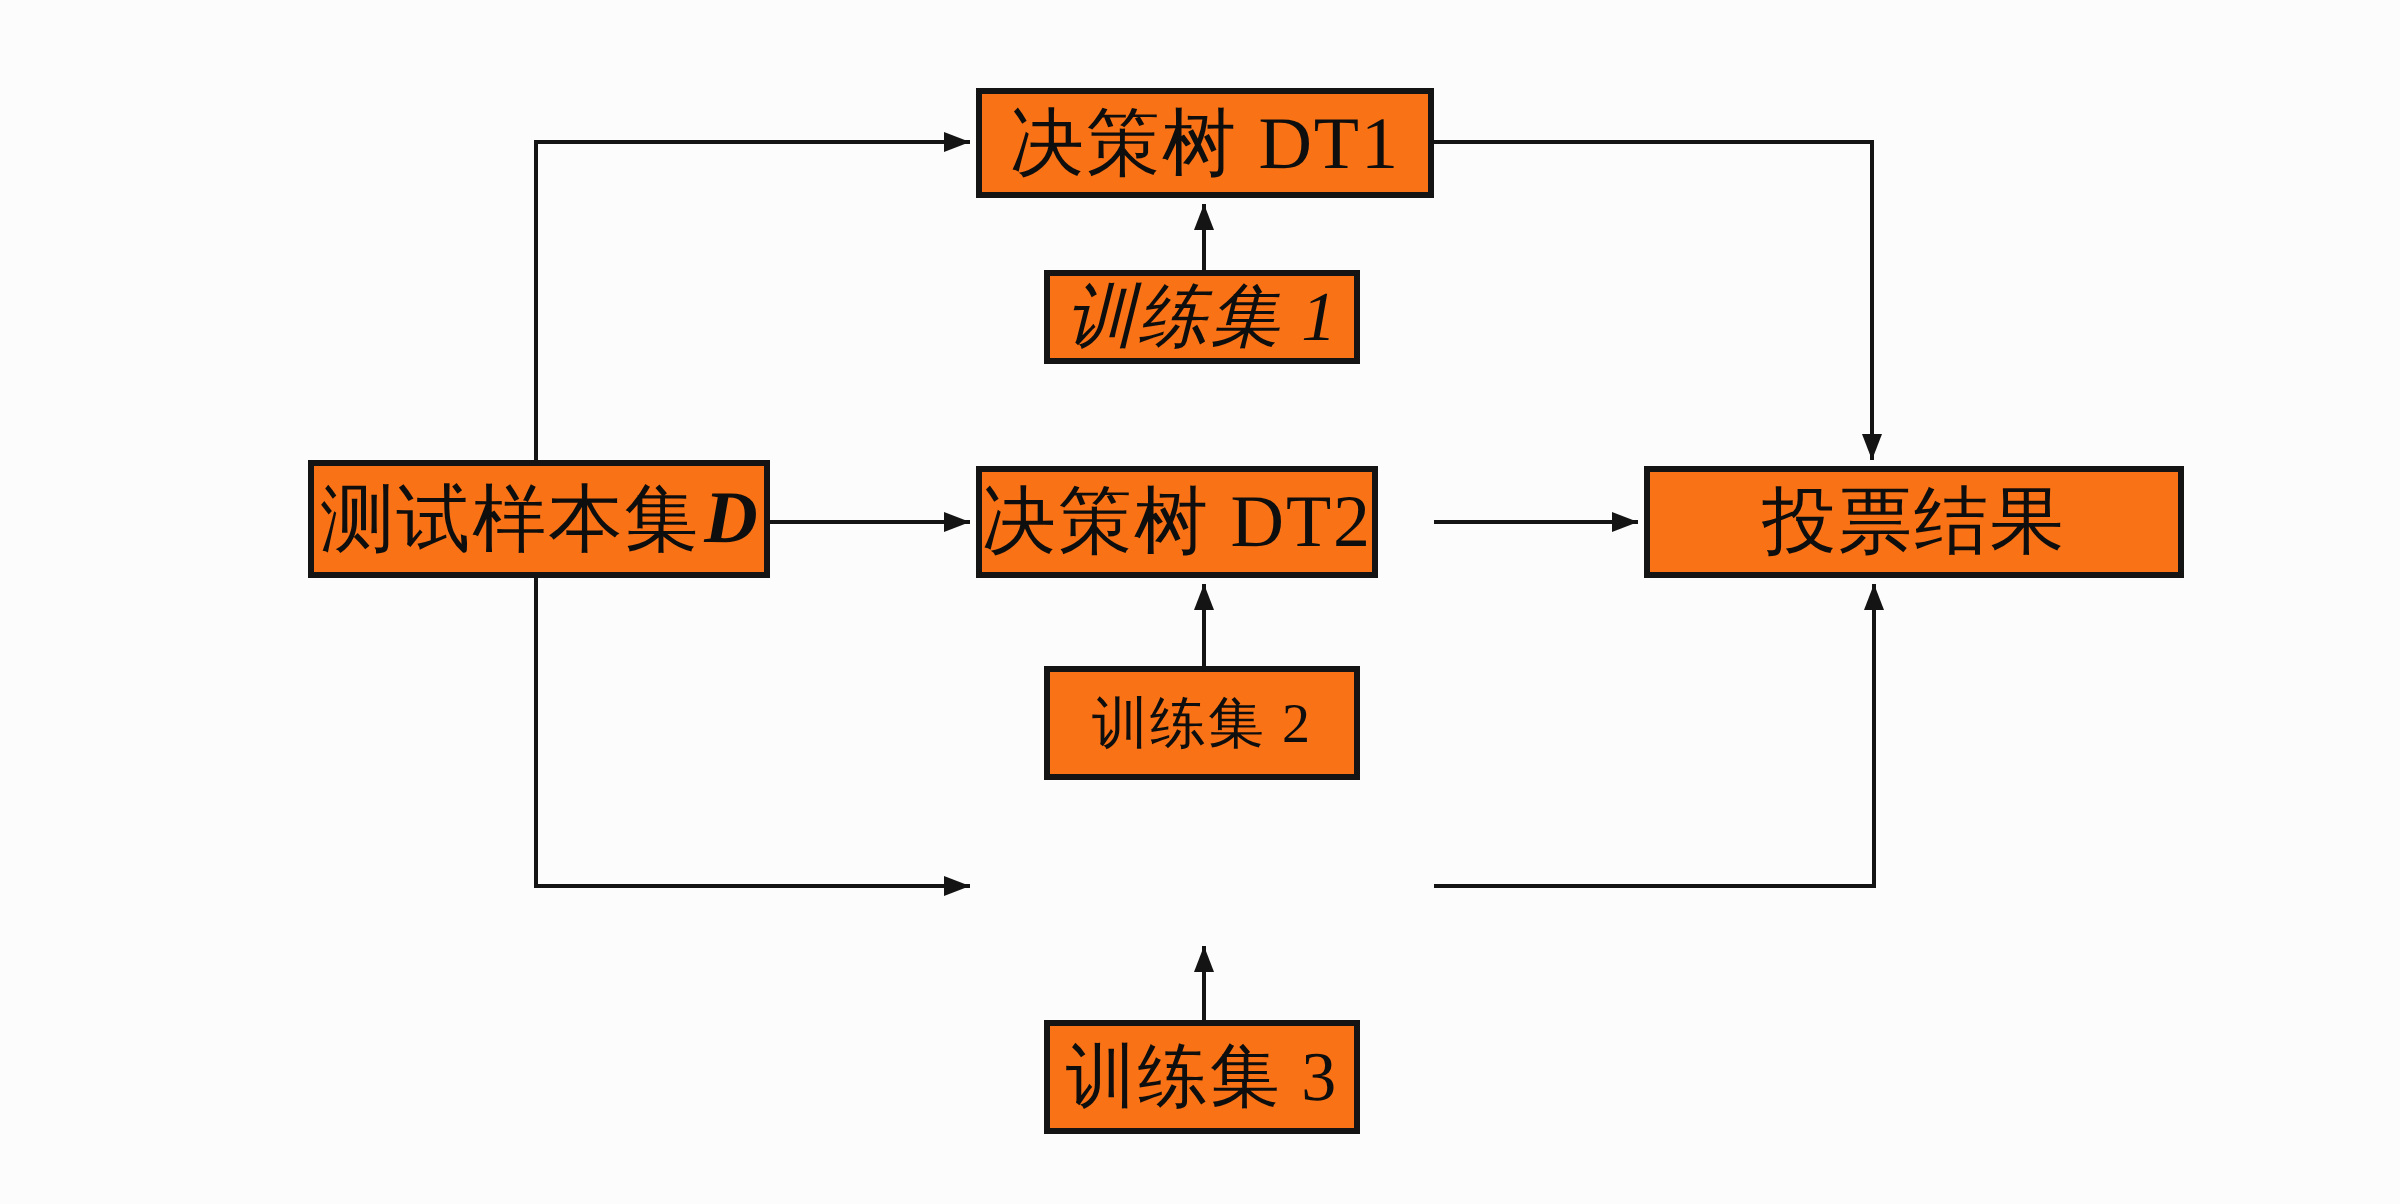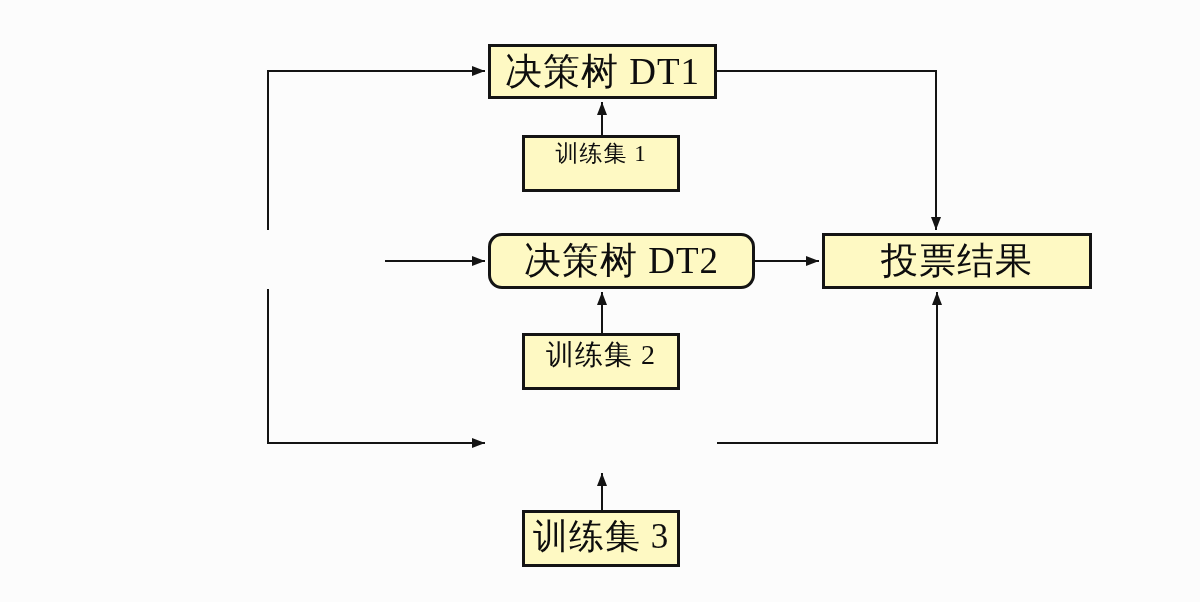--- a/index.html
+++ b/index.html
@@ -13,36 +13,36 @@
     position:relative;width:1200px;height:602px;
     background:#fcfcfc;
   }
   .arrows{
     position:absolute;left:0;top:0;width:1200px;height:602px;
   }
   .node{
     position:absolute;
     box-sizing:border-box;
     border:3px solid #141414;
-    background:#fef9c3;
-    display:flex;justify-content:center;
+    background:#f97316;
+    display:flex;align-items:center;justify-content:center;
     color:#0e0e0e;
     font-size:37px;
     letter-spacing:1px;
     white-space:nowrap;
   }
   .node .var{
     font-style:italic;font-weight:bold;
     letter-spacing:0;
     margin-left:2px;
   }
   .n-test  {left:154px;top:230px;width:231px;height:59px;}
   .n-dt1   {left:488px;top:44px; width:229px;height:55px;}
-  .n-train1{left:522px;top:135px;width:158px;height:57px;font-size:23px;}
-  .n-dt2   {left:488px;top:233px;width:267px;height:56px;border-radius:14px;}
+  .n-train1{left:522px;top:135px;width:158px;height:47px;font-size:35px;font-style:italic;}
+  .n-dt2   {left:488px;top:233px;width:201px;height:56px;}
   .n-train2{left:522px;top:333px;width:158px;height:57px;font-size:28px;}
   .n-dt3   {left:488px;top:415px;width:229px;height:55px;}
   .n-train3{left:522px;top:510px;width:158px;height:57px;font-size:35px;}
   .n-vote  {left:822px;top:233px;width:270px;height:56px;}
 </style>
 </head>
 <body>
 
 <div class="canvas">
 
@@ -65,20 +65,24 @@
       <polyline points="717,261 819,261" marker-end="url(#ah)"></polyline>
 
       <polyline points="717,443 937,443 937,292" marker-end="url(#ah)"></polyline>
 
       <polyline points="602,135 602,102" marker-end="url(#ah)"></polyline>
       <polyline points="602,333 602,292" marker-end="url(#ah)"></polyline>
       <polyline points="602,510 602,473" marker-end="url(#ah)"></polyline>
     </g>
   </svg>
 
+  <div class="node n-test">
+    <span>测试样本集</span>
+      <span class="var">D</span>
+  </div>
 
   <div class="node n-dt1">
     <span>决策树 DT1</span>
   </div>
 
   <div class="node n-train1">
     <span>训练集 1</span>
   </div>
 
   <div class="node n-dt2">

